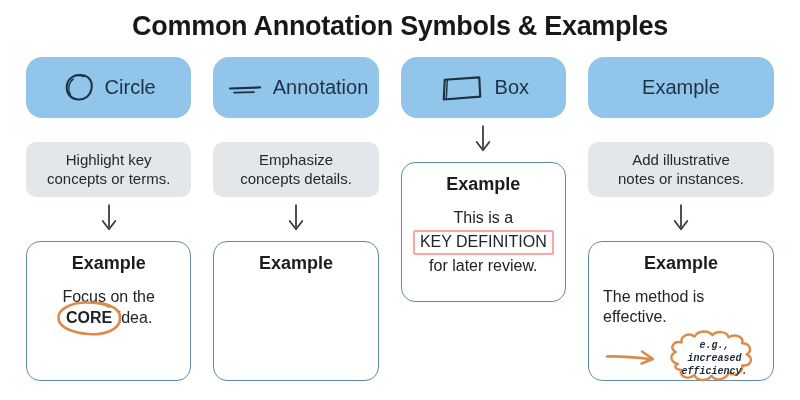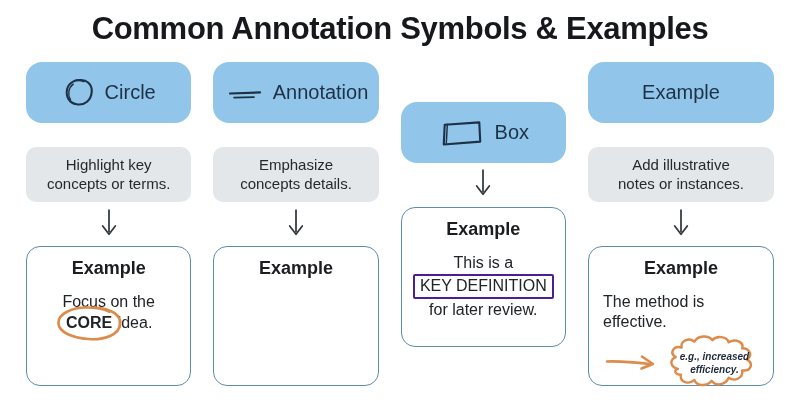--- a/index.html
+++ b/index.html
@@ -1,35 +1,35 @@
 <!DOCTYPE html>
 <html><head>
 <meta charset="utf-8">
 <style>
   * { box-sizing: border-box; margin: 0; padding: 0; }
   body { font-family: "Liberation Sans", sans-serif; background: #ffffff; }
   .page { width: 800px; height: 400px; background: #ffffff; overflow: hidden; position: relative; }
 
   .title {
     text-align: center;
-    font-size: 31px;
+    font-size: 27px;
     font-weight: 600;
     color: #16181b;
     letter-spacing: -0.3px;
     padding-top: 11px;
   }
 
   .grid {
     display: grid;
     grid-template-columns: repeat(4, 1fr);
     gap: 22px;
     padding: 15px 26px 0 26px;
   }
 
-  .col { display: flex; flex-direction: column; justify-content: center; }
+  .col { display: flex; flex-direction: column; }
 
   .hdr {
     background: #92c5ea;
     border-radius: 16px;
     height: 61px;
     display: flex;
     align-items: center;
     justify-content: center;
     gap: 9px;
     color: #1d3146;
@@ -87,42 +87,42 @@
   .anno-underline { position: relative; display: inline-block; }
   .anno-underline svg {
     position: absolute; left: -3px; bottom: -8px;
     width: calc(100% + 8px); height: 9px;
     pointer-events: none;
   }
 
   
   .anno-box {
     display: inline-block;
-    border: 2px solid #4c1d95;
+    border: 2px solid #fca5a5;
     border-radius: 2px;
     padding: 0 5px;
     margin: 1px 0;
   }
 
   
   .callout-row {
     display: flex;
     align-items: center;
     gap: 5px;
     margin-top: 3px;
     padding-left: 6px;
   }
   .cloud { position: relative; width: 97px; height: 56px; flex: 0 0 auto; }
   .cloud svg { position: absolute; inset: 0; width: 100%; height: 100%; }
   .cloud-text {
     position: absolute; inset: 9px 11px;
     display: flex; align-items: center; justify-content: center;
     text-align: center;
     font-size: 10px; font-style: italic; font-weight: 600;
-    color: #1e2a38; line-height: 1.3;
+    color: #1e2a38; line-height: 1.3; font-family: Liberation Mono, monospace;
   }
   .orange-arrow { flex: 0 0 auto; display: block; }
 </style>
 </head>
 <body>
 
 <div class="page">
   <div class="title">Common Annotation Symbols &amp; Examples</div>
 
   <div class="grid">

